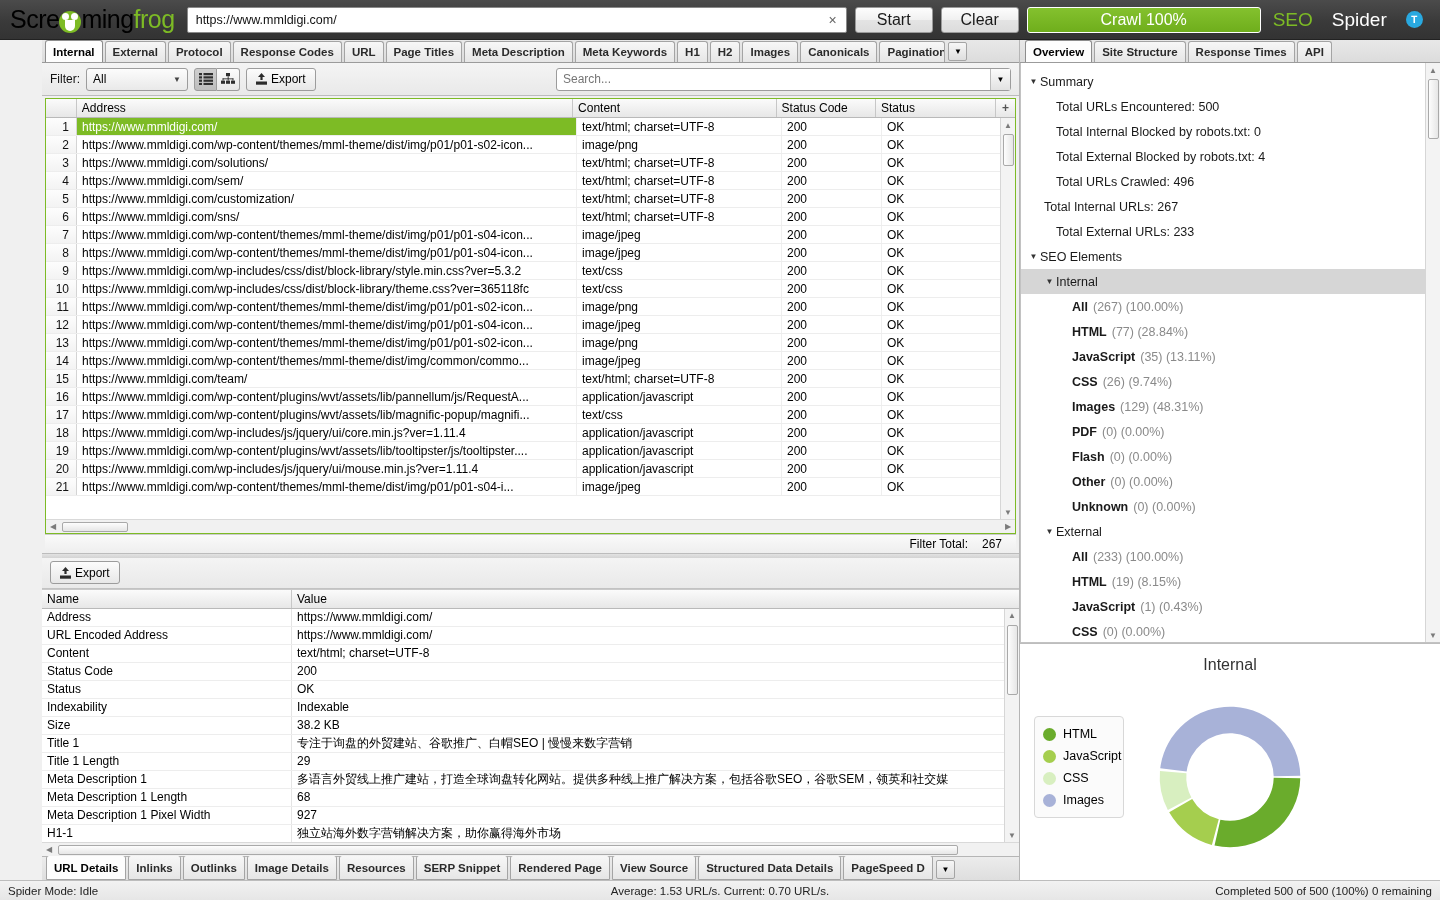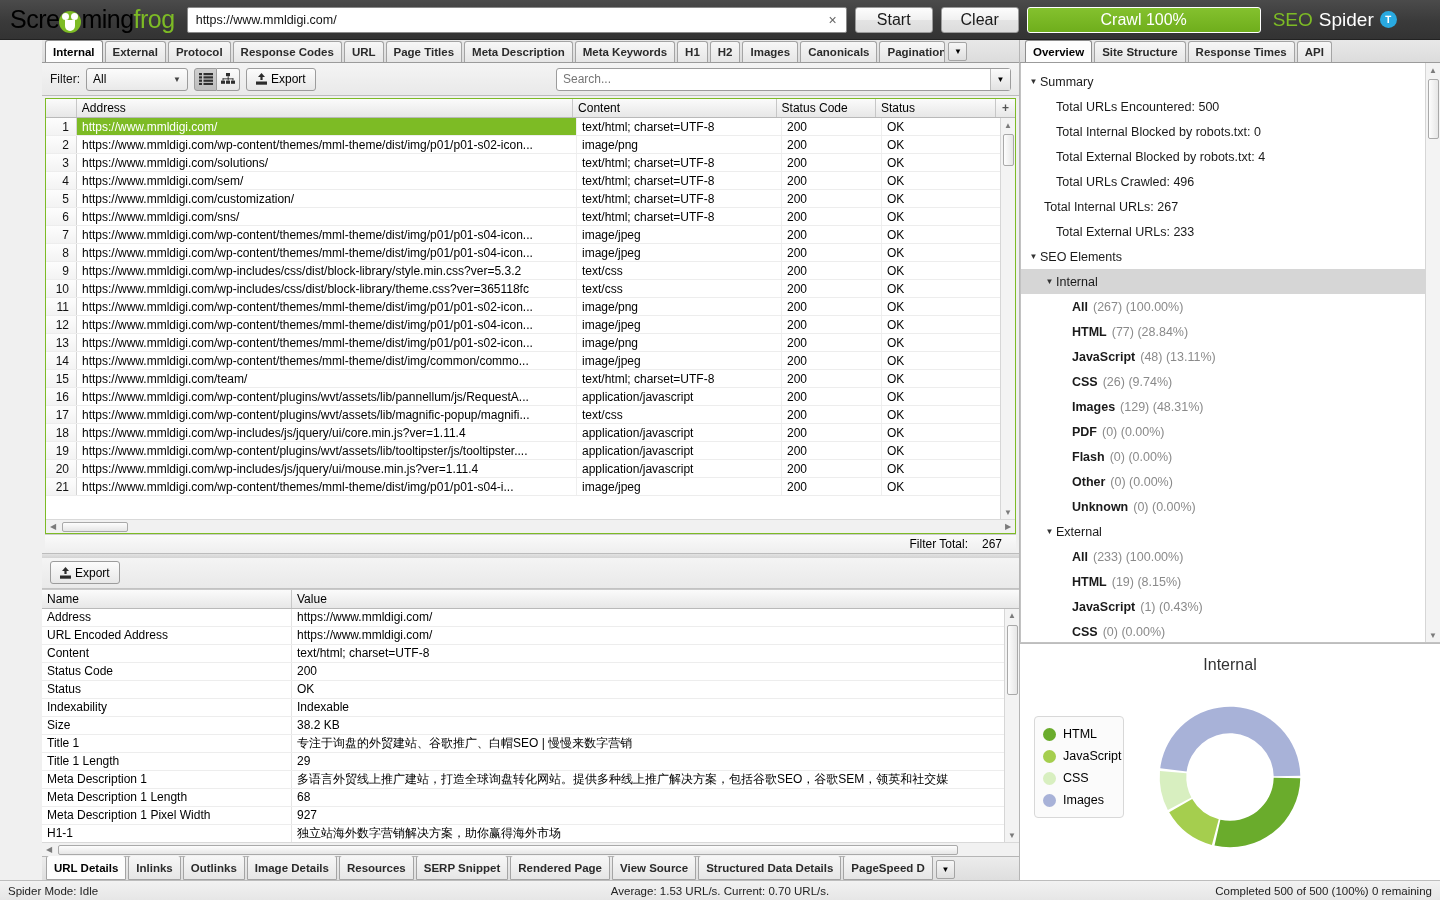--- a/index.html
+++ b/index.html
@@ -57,21 +57,21 @@
     font-size: 16px; color: #1a1a1a; margin-right: 8px;
     display: inline-flex; align-items: center; justify-content: center;
     cursor: pointer;
   }
   .crawlbar {
     height: 26px; flex: 0 0 234px; border: 1px solid #ffffff; border-radius: 3px;
     background: linear-gradient(to bottom, #84c12e 0%, #6fae1c 100%);
     color: #fff; font-size: 16px; display: flex; align-items: center; justify-content: center;
     margin-right: 12px;
   }
-  .brand { color: #fff; font-size: 19px; display: flex; align-items: center; gap: 6px; white-space: nowrap;}
+  .brand { color: #fff; font-size: 19px; display: flex; align-items: center; gap: 19px; white-space: nowrap;}
   .brand .seo { color: #7dbb25; }
   .tw {
     width: 17px; height: 17px; border-radius: 50%; background: #29a9e0;
     display: inline-flex; align-items: center; justify-content: center;
     color: #fff; font-size: 10px;
   }
 
   
   .body { flex: 1 1 auto; display: flex; min-height: 0; background: #f0f0f0; margin-left: 42px; }
   .left { width: 977px; flex: 0 0 977px; display: flex; flex-direction: column; min-height:0;}
@@ -706,21 +706,21 @@
               <span class="tcount">(267) (100.00%)</span>
             </div>
             <div class="trow" style="padding-left: 38px;">
               <span class="caret"></span>
               <span class="tlabel b">HTML</span>
               <span class="tcount">(77) (28.84%)</span>
             </div>
             <div class="trow" style="padding-left: 38px;">
               <span class="caret"></span>
               <span class="tlabel b">JavaScript</span>
-              <span class="tcount">(48) (13.11%)</span>
+              <span class="tcount">(35) (13.11%)</span>
             </div>
             <div class="trow" style="padding-left: 38px;">
               <span class="caret"></span>
               <span class="tlabel b">CSS</span>
               <span class="tcount">(26) (9.74%)</span>
             </div>
             <div class="trow" style="padding-left: 38px;">
               <span class="caret"></span>
               <span class="tlabel b">Images</span>
               <span class="tcount">(129) (48.31%)</span>

